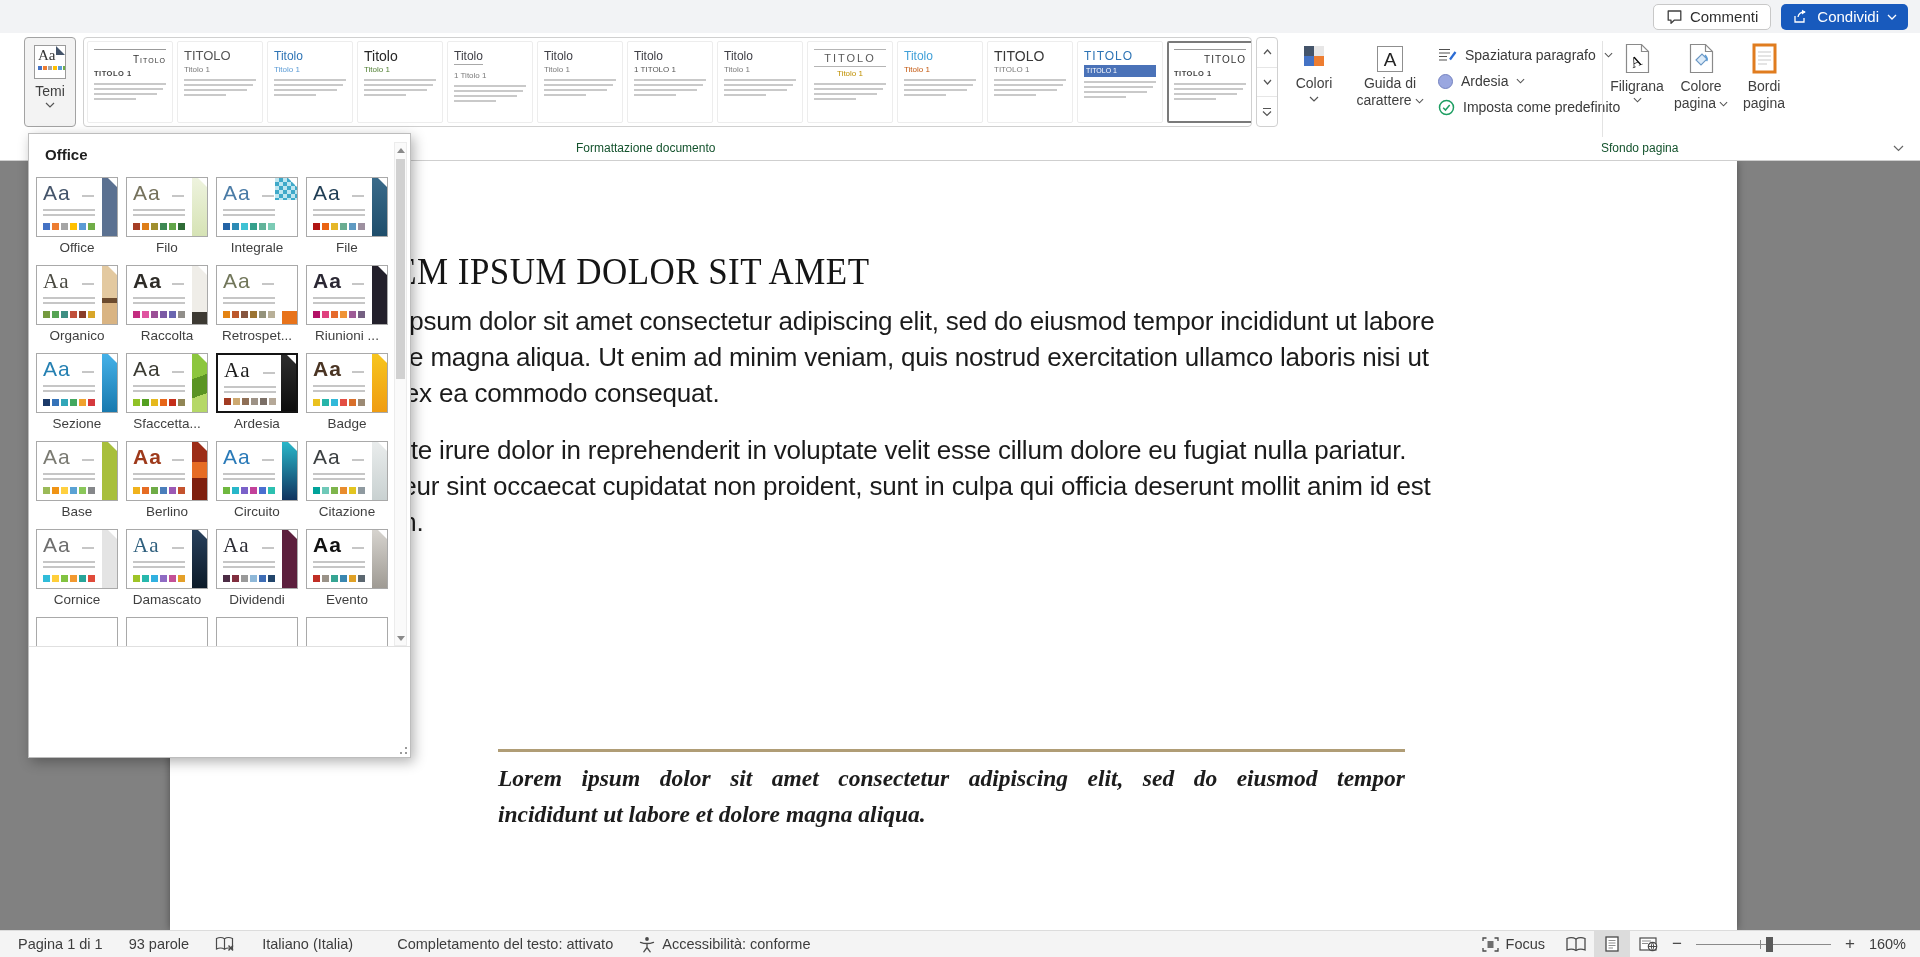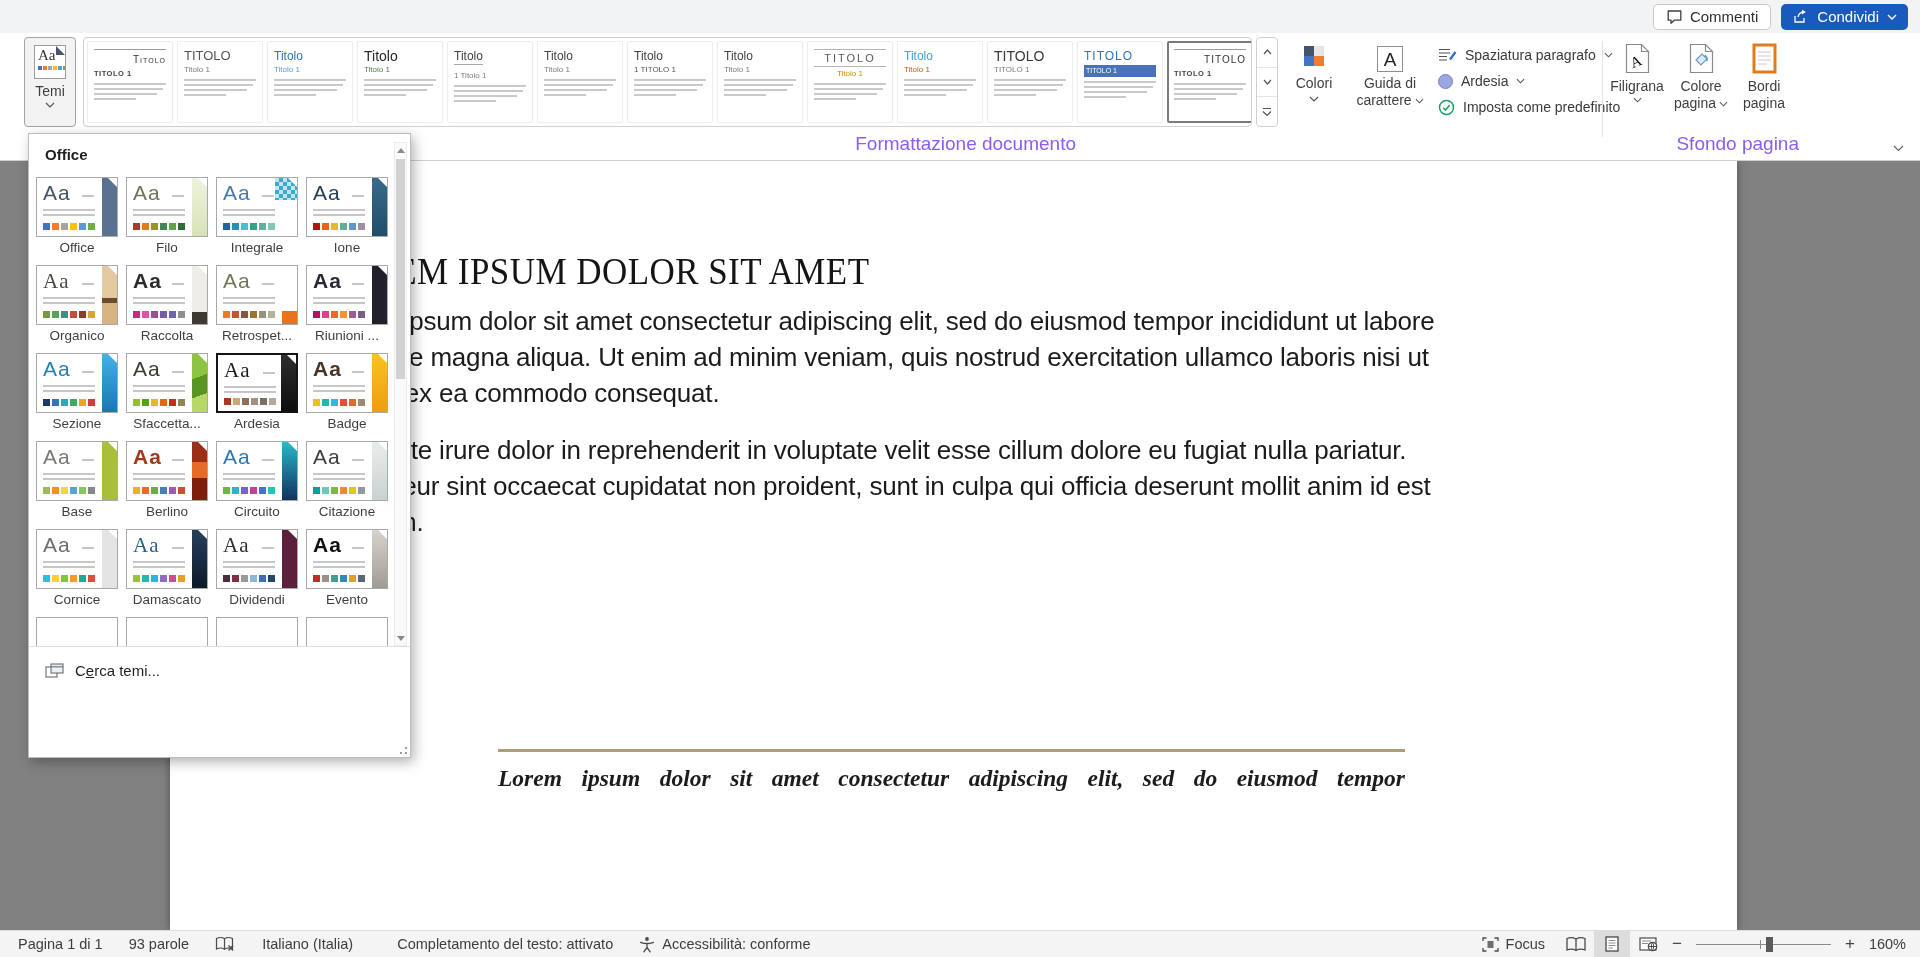--- a/index.html
+++ b/index.html
@@ -66,21 +66,21 @@
   #stack{position:absolute;left:1438px;top:9px;width:230px}
   .stack-row{display:flex;align-items:center;gap:8px;height:26px;font-size:14px;color:#3a3a3a;white-space:nowrap}
   .fx-circle{width:15px;height:15px;border-radius:50%;background:#9aa7e0;border:1px solid #7583c0}
 
   .vsep{position:absolute;top:8px;height:96px;width:1px;background:#e3e3e3;left:1602px}
   #fil-btn{left:1608px;width:58px;padding-top:6px}
   #colpag-btn{left:1670px;width:62px;padding-top:6px}
   #bordi-btn{left:1736px;width:56px;padding-top:6px}
   .pg-icon{margin-bottom:4px}
 
-  .group-label{position:absolute;bottom:5px;font-size:19px;color:#8b5cf6;text-align:right}
+  .group-label{position:absolute;bottom:5px;font-size:12px;color:#14532d;text-align:left}
   #gl-doc{left:576px;width:500px}
   #gl-bg{left:1601px;width:198px}
   #ribbon-collapse{position:absolute;right:16px;bottom:8px}
 
   
   #canvas{position:absolute;left:0;top:161px;width:1920px;height:769px;background:#818181;overflow:hidden;z-index:1}
   #page{position:absolute;left:170px;top:0;width:1567px;height:769px;background:#fff;box-shadow:0 0 8px rgba(0,0,0,.4)}
   #doc-heading{position:absolute;left:154px;top:88px;font-family:"Liberation Serif",serif;font-size:38px;color:#151515;white-space:nowrap;transform:scaleX(.92);transform-origin:left;letter-spacing:.5px}
   #doc-body{position:absolute;left:154px;top:142px;width:1310px;font-size:26px;line-height:36px;color:#1b1b1b;letter-spacing:-.2px}
   #doc-body .para{white-space:pre-line}
@@ -455,20 +455,21 @@
       <div class="para">Lorem ipsum dolor sit amet consectetur adipiscing elit, sed do eiusmod tempor incididunt ut labore
 et dolore magna aliqua. Ut enim ad minim veniam, quis nostrud exercitation ullamco laboris nisi ut
 aliquip ex ea commodo consequat.</div>
       <div class="para">Duis aute irure dolor in reprehenderit in voluptate velit esse cillum dolore eu fugiat nulla pariatur.
 Excepteur sint occaecat cupidatat non proident, sunt in culpa qui officia deserunt mollit anim id est
 laborum.</div>
     </div>
     <div id="doc-quote">
       <div class="rule"></div>
       <div class="q1">Lorem ipsum dolor sit amet consectetur adipiscing elit, sed do eiusmod tempor</div>
+      <div class="q2">incididunt ut labore et dolore magna aliqua.</div>
     </div>
   </div>
 </div>
 
 <div id="themes-dropdown">
   <div id="td-header">Office</div>
   <div id="td-grid">
       <div class="theme-card">
         <div class="tc-thumb">
           <span class="tc-aa " style="color: rgb(68, 84, 106);">Aa</span>
@@ -536,21 +537,21 @@
           <i class="tc-l3"></i>
           <div class="tc-swatches">
             <i style="background: rgb(176, 21, 19);"></i>
             <i style="background: rgb(234, 99, 18);"></i>
             <i style="background: rgb(230, 183, 41);"></i>
             <i style="background: rgb(106, 172, 145);"></i>
             <i style="background: rgb(95, 154, 194);"></i>
             <i style="background: rgb(157, 144, 160);"></i>
           </div>
         </div>
-        <div class="tc-name">Ione</div>
+        <div class="tc-name">File</div>
       </div>
       <div class="theme-card">
         <div class="tc-thumb">
           <span class="tc-aa serif" style="color: rgb(74, 74, 66);">Aa</span>
           <i class="tc-band" style="background: linear-gradient(rgb(227, 201, 160) 0px, rgb(227, 201, 160) 55%, rgb(107, 74, 45) 55%, rgb(107, 74, 45) 63%, rgb(217, 180, 131) 63%, rgb(217, 180, 131) 100%);"></i>
           <i class="tc-fold"></i>
           <i class="tc-l1"></i>
           <i class="tc-l2"></i>
           <i class="tc-l3"></i>
           <div class="tc-swatches">
@@ -869,30 +870,20 @@
   <div id="td-scrollbar">
     <div class="arr up">
         <i class="tri-up"></i>
       </div>
     <div class="thumb"></div>
     <div class="arr down">
         <i class="tri-down"></i>
       </div>
   </div>
   <div id="td-menu">
-    <div class="menu-item">
-      <span class="mi-icon">
-        <svg width="19" height="15" viewBox="0 0 19 15">
-            <rect x="1" y="4" width="11" height="10" fill="#fff" stroke="#777" stroke-width="1.2"></rect>
-            <rect x="6" y="1" width="12" height="9" fill="#e8f1fb" stroke="#777" stroke-width="1.2"></rect>
-            <path d="M6 3.8h12" stroke="#777" stroke-width="1.2"></path>
-          </svg>
-      </span>
-      <span><span>C</span><span class="accel">e</span><span>rca temi...</span></span>
-    </div>
     <div id="td-grip">
         <i></i>
         <i></i>
         <i></i>
       </div>
   </div>
 </div>
 
 <div id="statusbar">
   <div class="sb-item" style="padding-left:18px">

